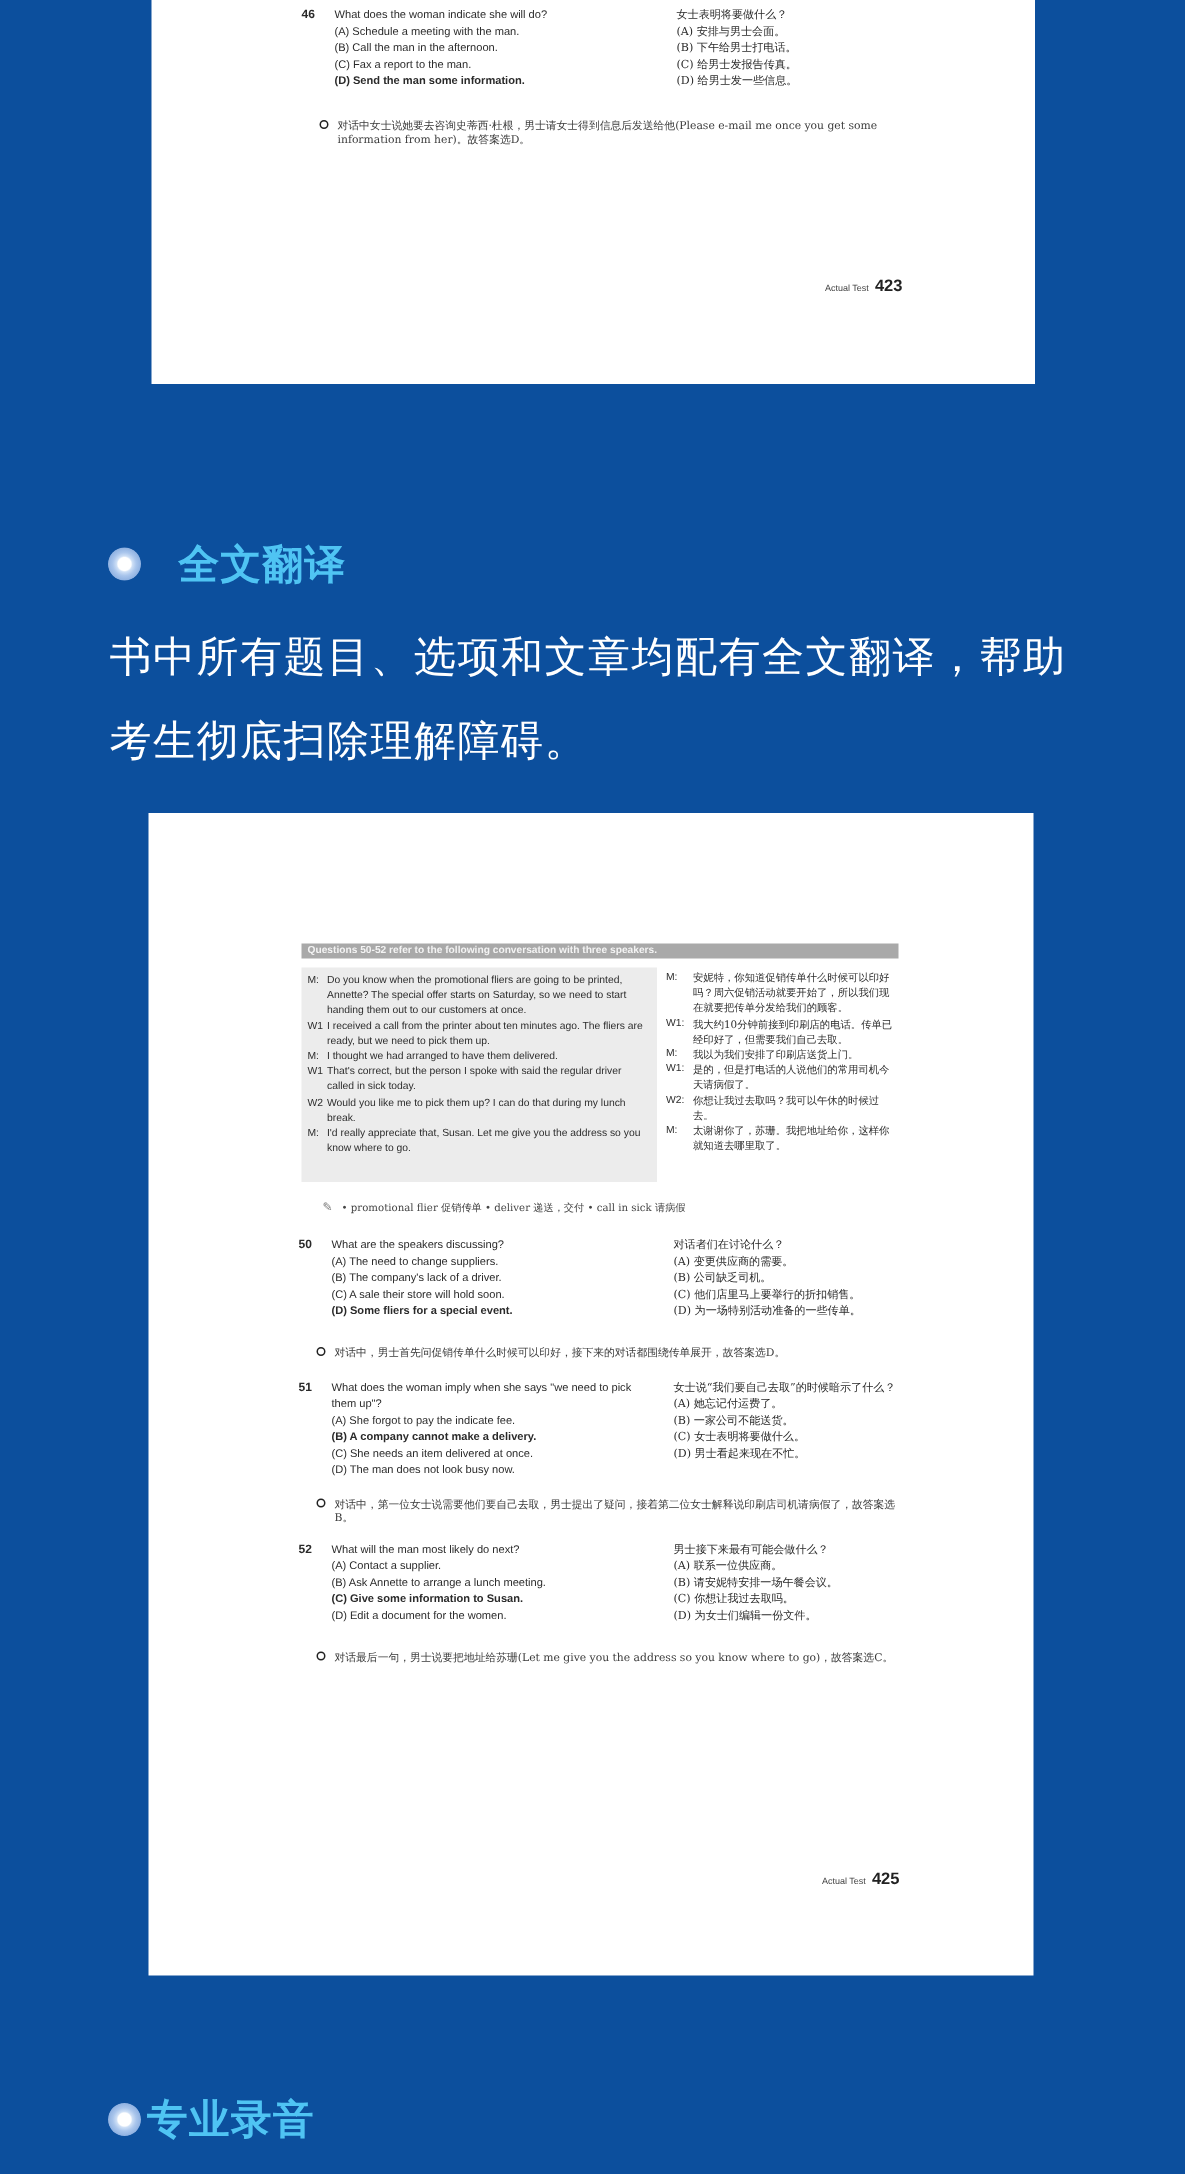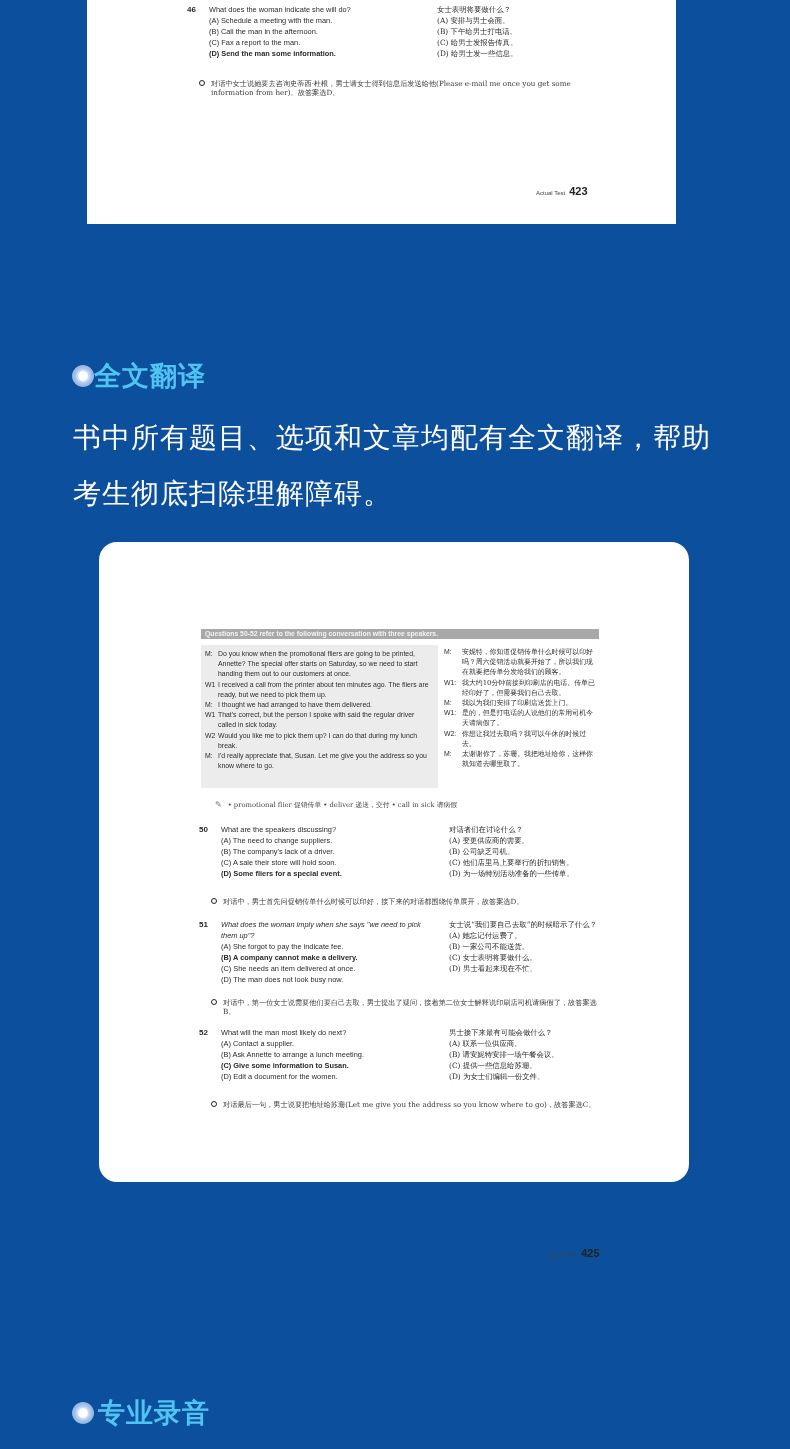--- a/index.html
+++ b/index.html
@@ -6,22 +6,22 @@
     body {
       width: 790px; height: 1449px; overflow: hidden;
       background: #0c4f9d;
       position: relative;
       font-family: "Liberation Sans", "DejaVu Sans", sans-serif;
     }
     .page {
       position: absolute; background: #ffffff;
       color: #2a2a2a;
     }
-    #page1 { left: 87px; top: 0; width: 589px; height: 224px; }
-    #page2 { left: 99px; top: 542px; width: 590px; height: 640px; border-radius: 18px; }
+    #page1 { left: 101px; top: 0; width: 589px; height: 256px; }
+    #page2 { left: 99px; top: 542px; width: 590px; height: 775px; }
 
     .serif { font-family: "DejaVu Serif", "Liberation Serif", serif; }
 
     
     .q { position: absolute; font-size: 7.4px; line-height: 11px; }
     .q .num { position: absolute; left: 0; top: 0; font-weight: bold; font-size: 8px; }
     .q .en { position: absolute; left: 22px; top: 0; width: 220px; }
     .q .zh { position: absolute; left: 250px; top: 0; width: 160px; }
     .q .opt { display: block; white-space: nowrap; }
     .q .bold { font-weight: bold; }
@@ -100,21 +100,21 @@
     <span class="bullet"></span>
     <span class="txt">对话中女士说她要去咨询史蒂西·杜根，男士请女士得到信息后发送给他(Please e-mail me once you get some information from her)。故答案选D。</span>
   </div>
   <div class="footer" style="left:449px; top:185px;">
     <span>Actual Test</span><span class="pnum">423</span>
   </div>
 </div>
 
 <div class="sec-head" style="left:72px; top:358px;">
   <span class="dot"></span>
-  <span class="sec-title" style="">全文翻译</span>
+  <span class="sec-title" style="margin-left:25px;">全文翻译</span>
 </div>
 <div class="desc">
   <div>书中所有题目、选项和文章均配有全文翻译，帮助</div>
   <div>考生彻底扫除理解障碍。</div>
 </div>
 
 <div class="page" id="page2">
   <div class="conv-title">Questions 50-52 refer to the following conversation with three speakers.</div>
 
   <div class="conv-left">
@@ -159,21 +159,21 @@
     </div>
   </div>
   <div class="note serif" style="left:112px; top:355px; width:400px;">
     <span class="bullet"></span>
     <span class="txt">对话中，男士首先问促销传单什么时候可以印好，接下来的对话都围绕传单展开，故答案选D。</span>
   </div>
 
   <div class="q" style="left:100px; top:377px;">
     <span class="num">51</span>
     <div class="en" style="white-space:normal;">
-      <span class="opt" style="white-space:normal; width:215px;font-style:italic;">What does the woman imply when she says "we need to pick them up"?</span>
+      <span class="opt" style="white-space:normal; width:215px;">What does the woman imply when she says "we need to pick them up"?</span>
       <span class="opt">(A) She forgot to pay the indicate fee.</span>
       <span class="opt bold">(B) A company cannot make a delivery.</span>
       <span class="opt">(C) She needs an item delivered at once.</span>
       <span class="opt">(D) The man does not look busy now.</span>
     </div>
     <div class="zh serif" style="left:250px; width:155px;">
       <span class="opt" style="white-space:normal;">女士说“我们要自己去取”的时候暗示了什么？</span>
       <span class="opt">(A) 她忘记付运费了。</span>
       <span class="opt">(B) 一家公司不能送货。</span>
       <span class="opt">(C) 女士表明将要做什么。</span>
@@ -191,21 +191,21 @@
       <span class="opt">What will the man most likely do next?</span>
       <span class="opt">(A) Contact a supplier.</span>
       <span class="opt">(B) Ask Annette to arrange a lunch meeting.</span>
       <span class="opt bold">(C) Give some information to Susan.</span>
       <span class="opt">(D) Edit a document for the women.</span>
     </div>
     <div class="zh serif" style="left:250px;">
       <span class="opt">男士接下来最有可能会做什么？</span>
       <span class="opt">(A) 联系一位供应商。</span>
       <span class="opt">(B) 请安妮特安排一场午餐会议。</span>
-      <span class="opt">(C) 提供一些信息给苏珊。</span>
+      <span class="opt">(C) 你想让我过去取吗。</span>
       <span class="opt">(D) 为女士们编辑一份文件。</span>
     </div>
   </div>
   <div class="note serif" style="left:112px; top:558px; width:395px;">
     <span class="bullet"></span>
     <span class="txt">对话最后一句，男士说要把地址给苏珊(Let me give you the address so you know where to go)，故答案选C。</span>
   </div>
 
   <div class="footer" style="left:449px; top:705px;">
     <span>Actual Test</span><span class="pnum">425</span>

